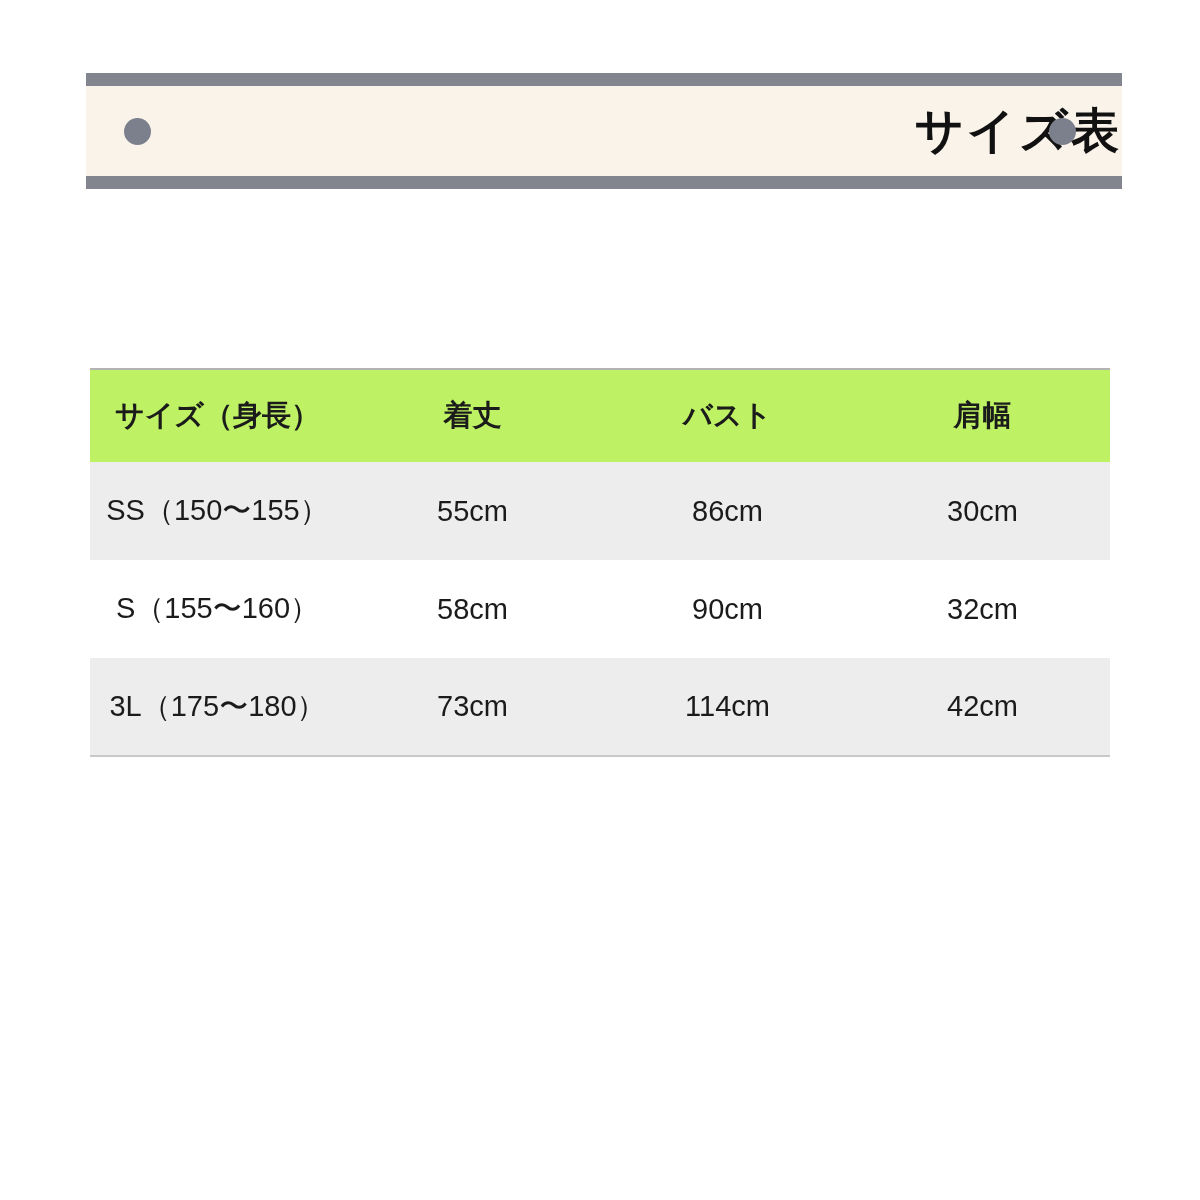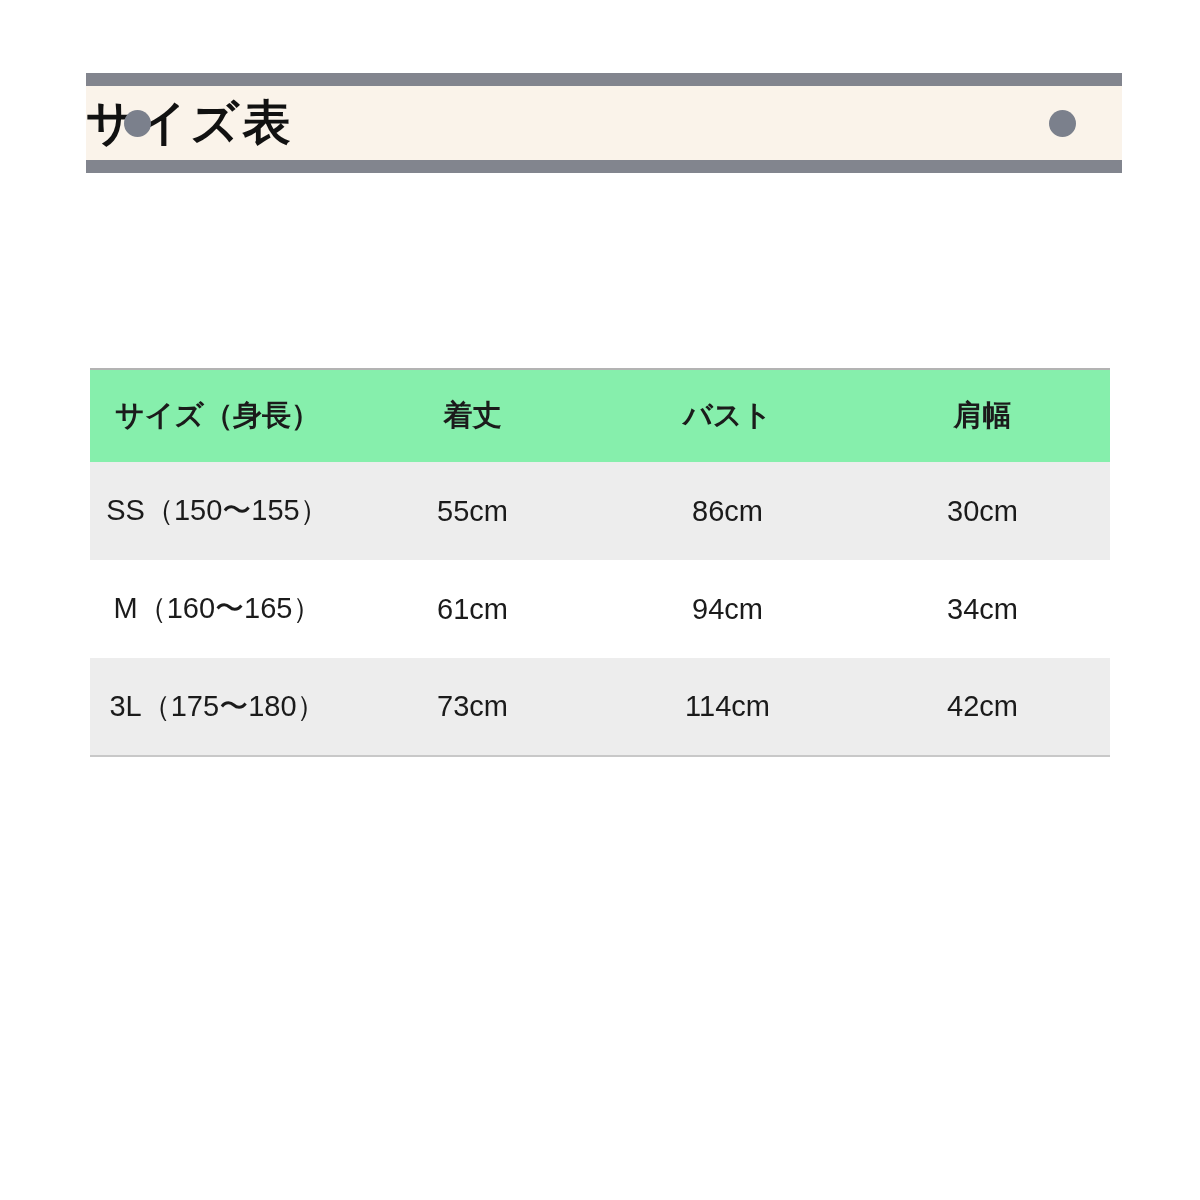--- a/index.html
+++ b/index.html
@@ -29,25 +29,25 @@
     position: absolute;
     left: 86px; top: 73px;
     width: 1036px;
   }
   .banner-bar {
     height: 13px;
     background: var(--bar-gray);
   }
   .banner-body {
     position: relative;
-    height: 74px;
+    height: 90px;
     background: var(--banner-cream);
     display: flex;
     align-items: center;
-    justify-content: flex-start;
+    justify-content: flex-end;
   }
   .banner-title {
     font-size: 48px;
     font-weight: 900;
     letter-spacing: 3px;
     color: #111111;
     line-height: 1;
   }
   .banner-dot {
     position: absolute;
@@ -73,21 +73,21 @@
   .size-table th, .size-table td {
     width: 25%;
     text-align: center;
     vertical-align: middle;
     font-size: 29px;
     color: var(--text-color);
   }
   .size-table thead th {
     height: 93px;
     font-weight: bold;
-    background: #86efac;
+    background: #bef264;
   }
   .size-table tbody td { height: 98px; font-weight: normal; }
   .size-table tbody tr:nth-child(odd) { background: var(--row-stripe); }
   .size-table tbody tr:nth-child(even) { background: #FFFFFF; }
 </style>
 </head>
 <body>
 
 <div class="page">
 
@@ -111,24 +111,24 @@
       </tr>
     </thead>
     <tbody>
       <tr>
         <td>SS（150〜155）</td>
         <td>55cm</td>
         <td>86cm</td>
         <td>30cm</td>
       </tr>
       <tr>
-        <td>M（160〜165）</td>
-        <td>61cm</td>
-        <td>94cm</td>
-        <td>34cm</td>
+        <td>S（155〜160）</td>
+        <td>58cm</td>
+        <td>90cm</td>
+        <td>32cm</td>
       </tr>
       <tr>
         <td>3L（175〜180）</td>
         <td>73cm</td>
         <td>114cm</td>
         <td>42cm</td>
       </tr>
     </tbody>
   </table>
 

